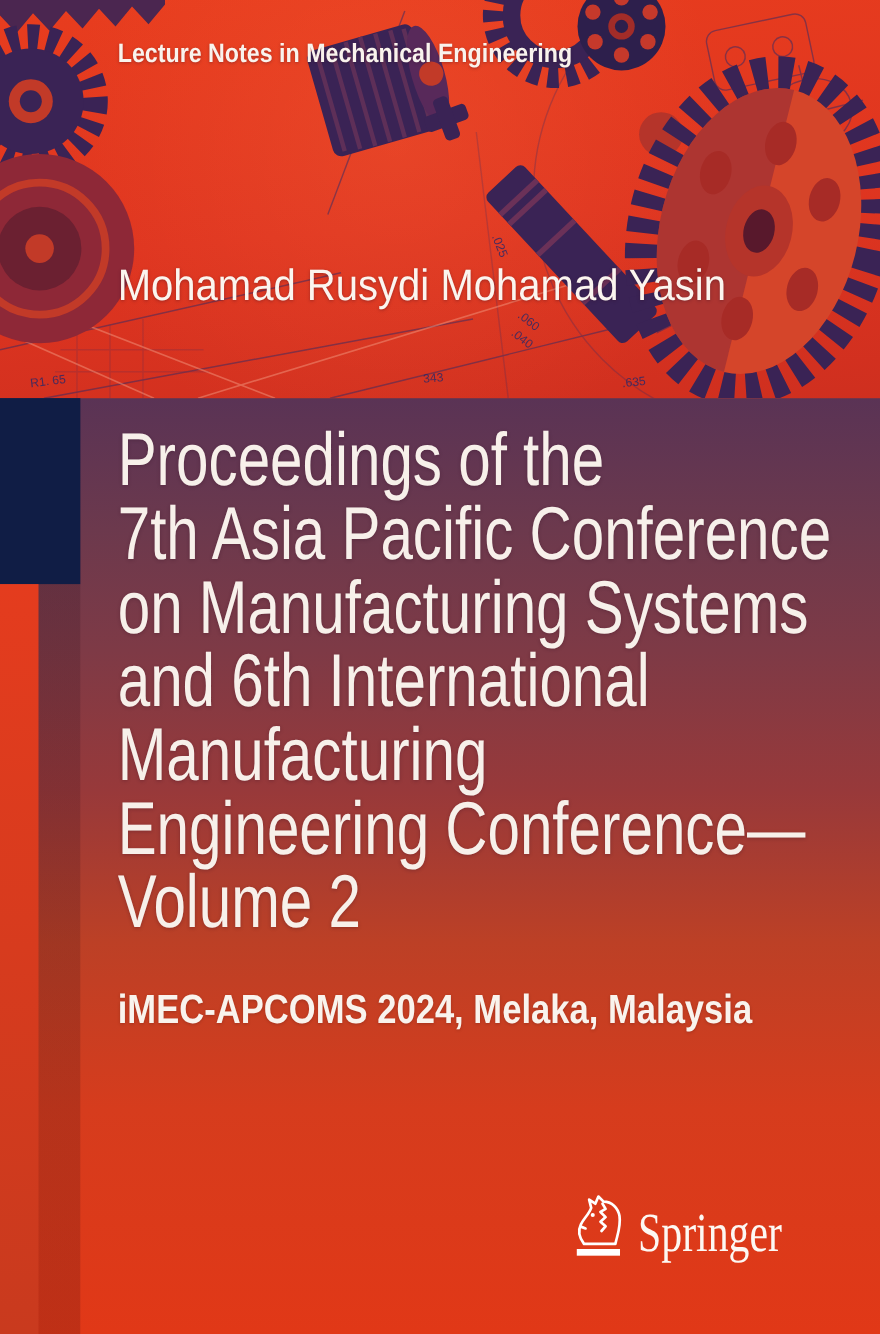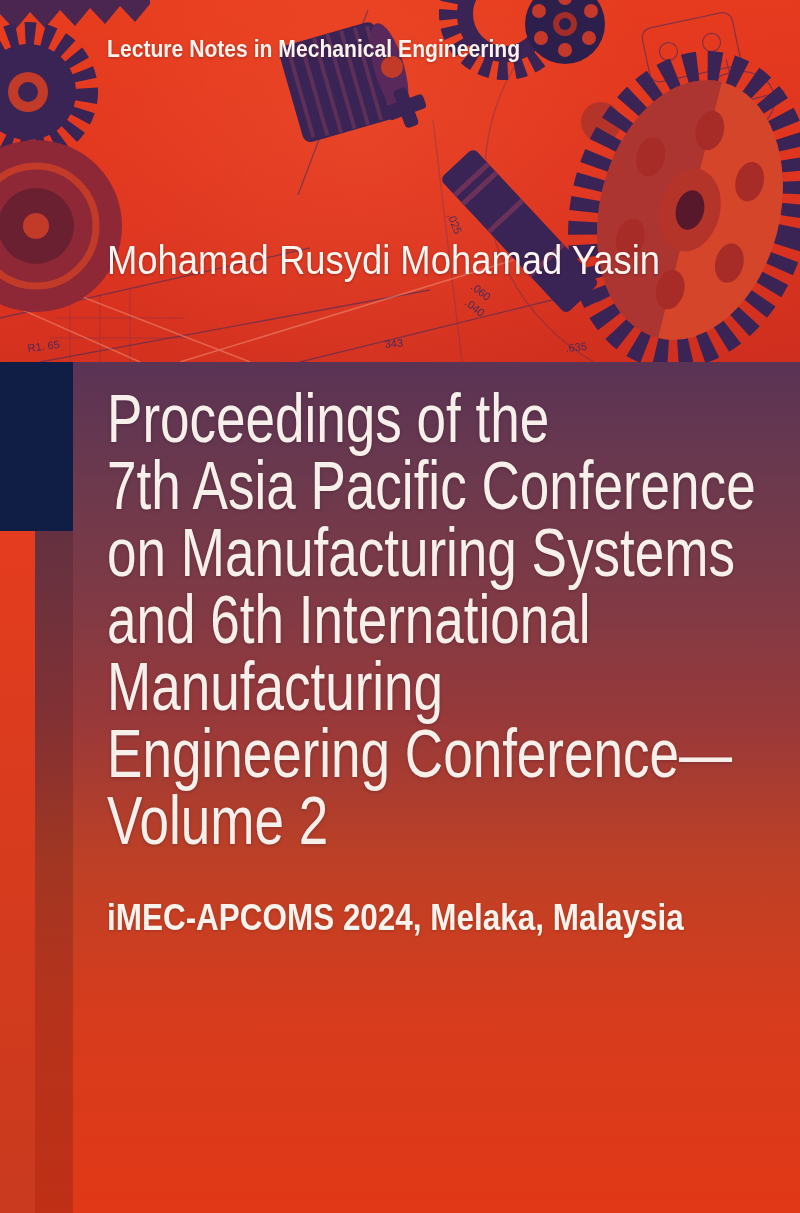--- a/index.html
+++ b/index.html
@@ -219,14 +219,26 @@
 
   <div class="book-title">Proceedings of the
 7th Asia Pacific Conference
 on Manufacturing Systems
 and 6th International
 Manufacturing
 Engineering Conference—
 Volume 2</div>
   <div class="subtitle">iMEC-APCOMS 2024, Melaka, Malaysia</div>
 
+  <div class="springer-logo">
+    <svg class="logo-mark" viewBox="0 0 46 62">
+      <g stroke="#ffffff" stroke-width="2.6" fill="none" stroke-linejoin="round" stroke-linecap="round">
+        <path d="M9,50 C4.5,44 3,37 6,31 C9,25 14,21 16,15 L14,7 L20,11 L23,4 L28,9 C36,9 42,15 43.5,23 C45,33 41.5,41 39.5,50 Z"></path>
+        <path d="M27,11 L30,16 L25,19 L30,24 L25,28.5 L30,33 L26,37.5"></path>
+        <path d="M6.5,33.5 L10.5,35"></path>
+      </g>
+      <circle cx="17.5" cy="22" r="2" fill="#ffffff"></circle>
+      <rect x="2" y="55" width="42" height="6.5" fill="#ffffff"></rect>
+    </svg>
+    <div class="logo-text">Springer</div>
+  </div>
 
 </div>
 
 </body></html>

